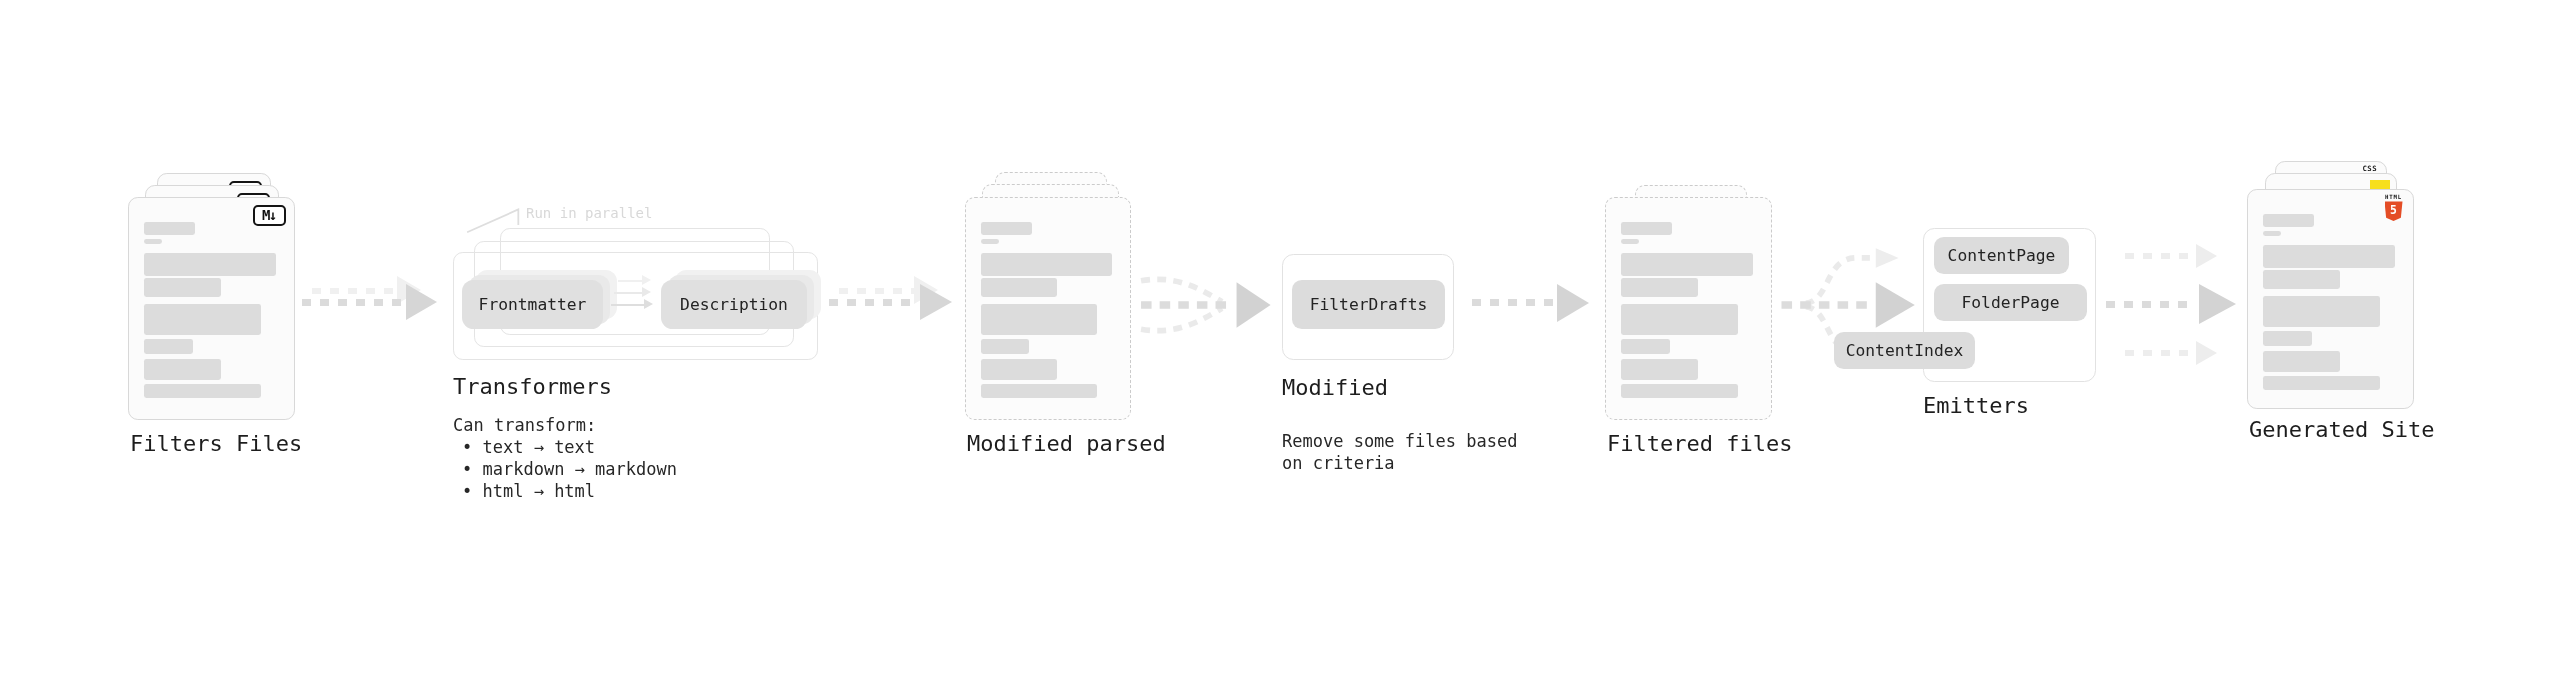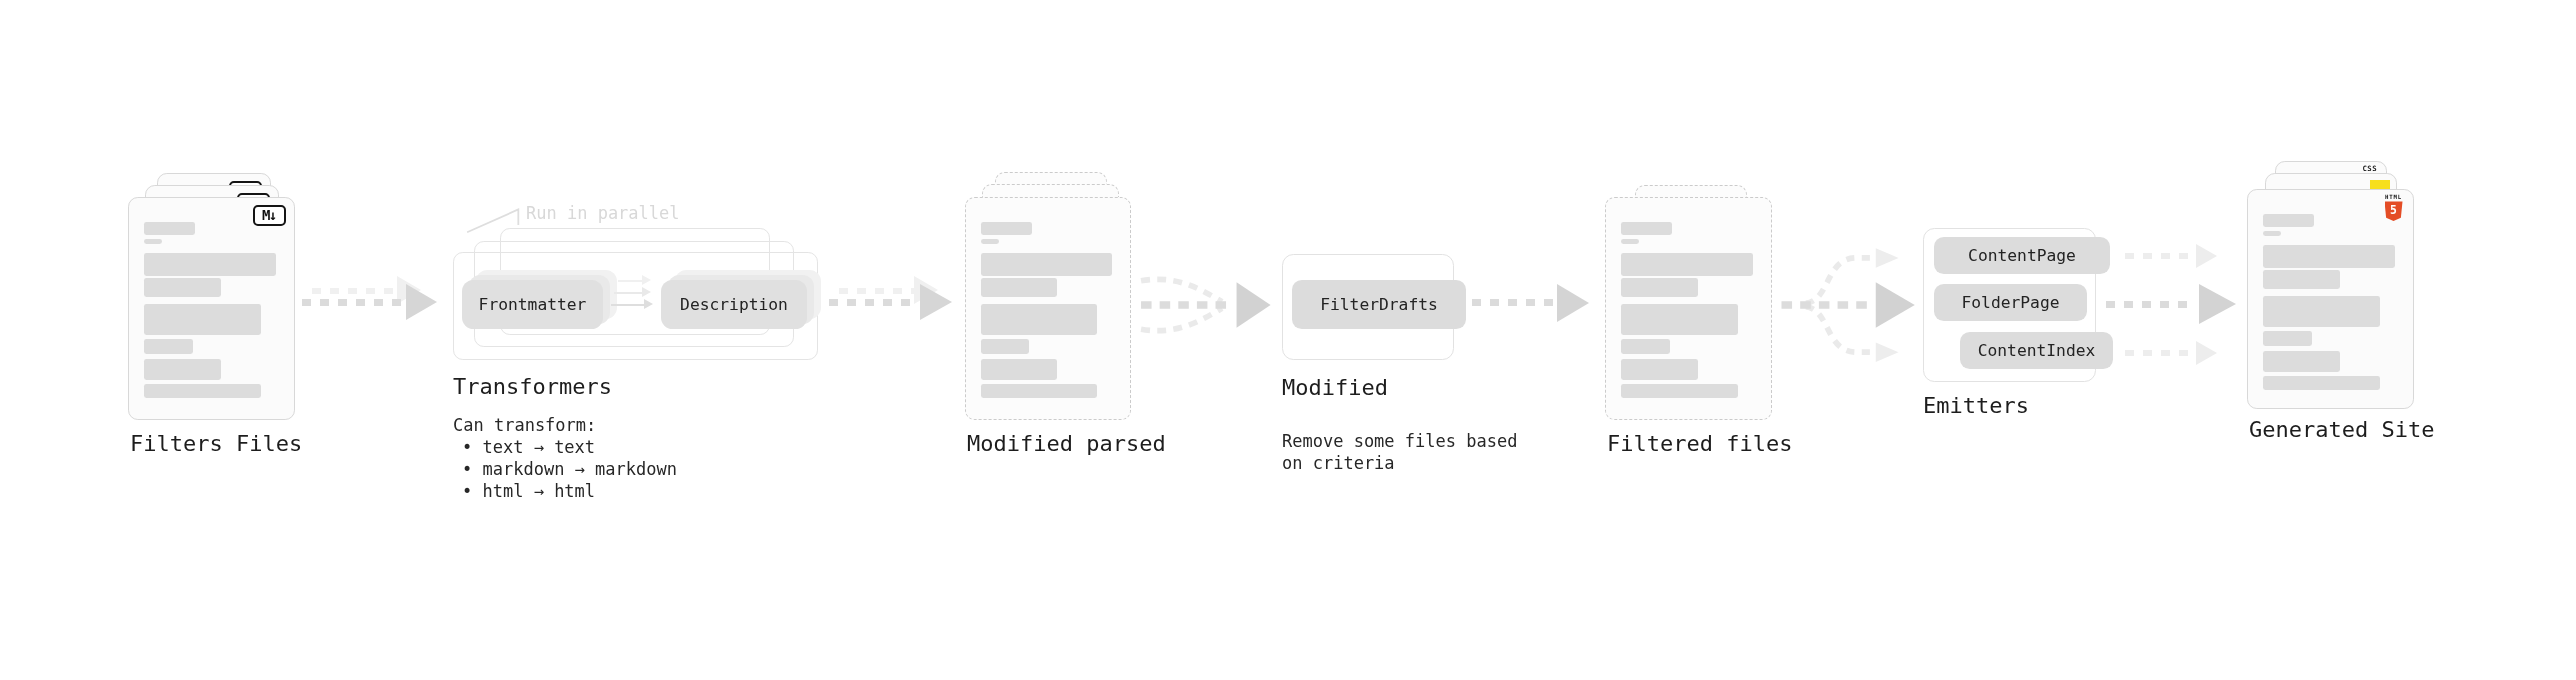--- a/index.html
+++ b/index.html
@@ -38,21 +38,21 @@
     font-size:16.3px;color:#232323;white-space:nowrap;}
   .pill.ghost1{background:#e9e9e9;}
   .pill.ghost2{background:#f1f1f1;}
   .pill.small{border-radius:9.8px;background:#dcdcdc;}
 
   
   .title{position:absolute;font-size:22px;font-weight:500;color:#1d1d1d;line-height:24.4px;white-space:nowrap;}
   .subtitle{position:absolute;font-size:17px;color:#272727;line-height:22px;white-space:nowrap;}
   .subtitle .indent{padding-left:9px;}
   .subtitle .indent::before{content:"• ";}
-  .annot{position:absolute;font-size:17px;color:#d8d8d8;line-height:22px;white-space:nowrap;}
+  .annot{position:absolute;font-size:14px;color:#d8d8d8;line-height:22px;white-space:nowrap;}
 
   
   .dash-line{position:absolute;height:6.5px;
     background:repeating-linear-gradient(90deg,var(--c,#dbdbdb) 0 9px,transparent 9px 18px);}
   .tri{position:absolute;width:0;height:0;border-style:solid;border-color:transparent;}
   .mini-arrow{position:absolute;}
   .mini-arrow .ln{position:absolute;left:0;top:4.9px;height:2px;}
   .mini-arrow .hd{position:absolute;top:0;width:0;height:0;border-style:solid;border-color:transparent;}
   svg{position:absolute;overflow:visible;}
 </style>
@@ -156,21 +156,21 @@
   <div class="title" style="left:967px;top:432px">Modified parsed</div>
 
   <svg style="left:1136px;top:271px" width="138" height="68" viewBox="0 0 170 84">
     <path d="M 6 12 C 48 5 76 20 106 38" fill="none" stroke="#eaeaea" stroke-width="7" stroke-dasharray="11 9"></path>
     <path d="M 6 72 C 48 79 76 64 106 46" fill="none" stroke="#eaeaea" stroke-width="7" stroke-dasharray="11 9"></path>
     <path d="M 6 42 H 118" fill="none" stroke="#dcdcdc" stroke-width="9" stroke-dasharray="13 10"></path>
     <polygon points="124,14 166,42 124,70" fill="#d2d2d2"></polygon>
   </svg>
 
   <div class="container-box" style="left:1282px;top:254px;width:172px;height:106px"></div>
-  <div class="pill small" style="left:1292px;top:280px;width:174px;height:49px">FilterDrafts</div>
+  <div class="pill small" style="left:1292px;top:280px;width:153px;height:49px">FilterDrafts</div>
   <div class="title" style="left:1282px;top:376px">Modified</div>
   <div class="subtitle" style="left:1282px;top:430px">
     <div>Remove some files based</div>
     <div>on criteria</div>
   </div>
 
   <div>
     <div class="dash-line" style="left:1472px;top:299px;width:83px"></div>
     <div class="tri" style="left:1557px;top:284px;border-width:19.5px 0 19.5px 32.5px;border-left-color:#d4d4d4"></div>
   </div>
@@ -195,23 +195,23 @@
   <svg style="left:1778px;top:240px" width="137" height="130" viewBox="0 0 168 160">
     <path d="M 34 78 C 64 74 58 22 96 22 L 114 22" fill="none" stroke="#eaeaea" stroke-width="7" stroke-dasharray="10 9"></path>
     <path d="M 34 82 C 64 86 58 138 96 138 L 114 138" fill="none" stroke="#eaeaea" stroke-width="7" stroke-dasharray="10 9"></path>
     <path d="M 4 80 H 116" fill="none" stroke="#dcdcdc" stroke-width="9" stroke-dasharray="13 10"></path>
     <polygon points="120,10 148,22 120,34" fill="#ededed"></polygon>
     <polygon points="120,52 168,80 120,108" fill="#d2d2d2"></polygon>
     <polygon points="120,126 148,138 120,150" fill="#ededed"></polygon>
   </svg>
 
   <div class="container-box" style="left:1923px;top:228px;width:173px;height:154px"></div>
-  <div class="pill small" style="left:1934px;top:237px;width:176px;height:37px">ContentPage</div>
+  <div class="pill small" style="left:1934px;top:237px;width:135px;height:37px">ContentPage</div>
   <div class="pill small" style="left:1934px;top:284px;width:153px;height:37px">FolderPage</div>
-  <div class="pill small" style="left:1960px;top:332px;width:153px;height:37px">ContentIndex</div>
+  <div class="pill small" style="left:1834px;top:332px;width:141px;height:37px">ContentIndex</div>
   <div class="title" style="left:1923px;top:394px">Emitters</div>
 
   <div>
     <div class="dash-line" style="left:2125px;top:253px;width:69px;height:5.7px;--c:#ededed"></div>
     <div class="tri" style="left:2196px;top:244px;border-width:12.2px 0 12.2px 21px;border-left-color:#ededed"></div>
   </div>
   <div>
     <div class="dash-line" style="left:2106px;top:301px;width:89px;height:7.3px"></div>
     <div class="tri" style="left:2199px;top:284px;border-width:20.3px 0 20.3px 37px;border-left-color:#d3d3d3"></div>
   </div>

